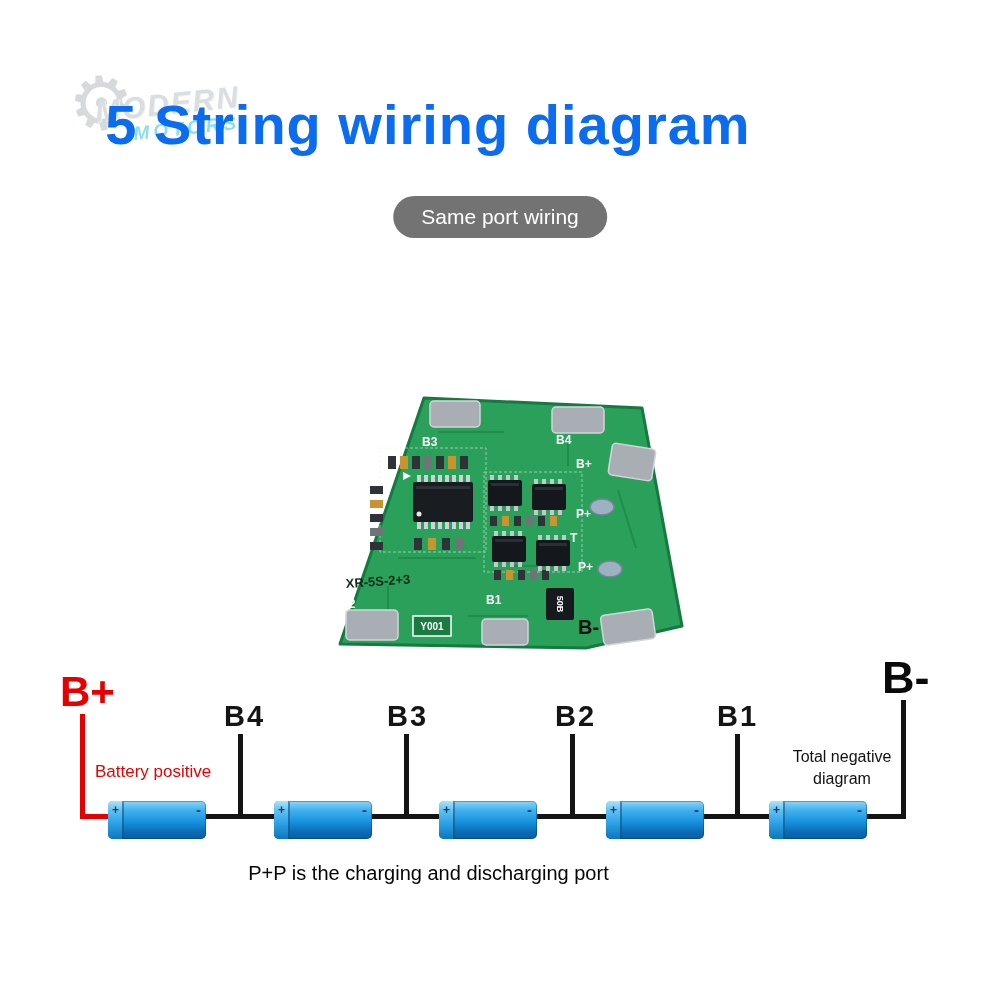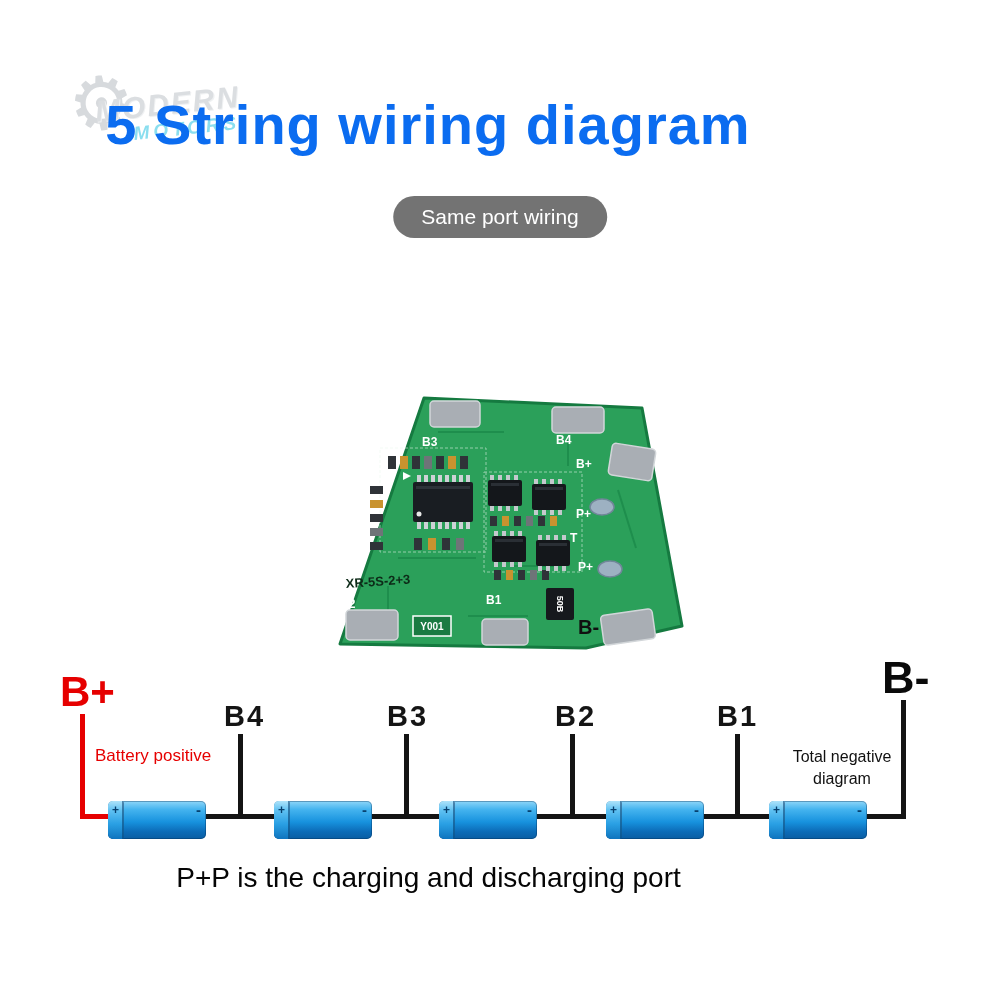--- a/index.html
+++ b/index.html
@@ -28,37 +28,37 @@
 
   
   .wire { position:absolute; background:#141414; }
   .wire.red { background:#e60000; }
 
   .bplus-label  { position:absolute; left:60px;  top:668px; font-size:42px; font-weight:bold; color:#e60000; }
   .bminus-label { position:absolute; left:882px; top:652px; font-size:45px; font-weight:bold; color:#0a0a0a; }
   .tap-label    { position:absolute; top:700px; font-size:29px; font-weight:bold; color:#151515; letter-spacing:2px; }
   .tap-b4 { left:224px; } .tap-b3 { left:387px; } .tap-b2 { left:555px; } .tap-b1 { left:717px; }
 
-  .note-red   { position:absolute; left:95px; top:746px; font-size:17px; color:#e60000; }
+  .note-red   { position:absolute; left:95px; top:762px; font-size:17px; color:#e60000; }
   .note-black { position:absolute; left:776px; top:746px; width:132px; text-align:center;
                 font-size:16px; color:#111; line-height:1.35; }
 
   .battery { position:absolute; top:801px; width:98px; height:38px; border-radius:5px;
              background:linear-gradient(180deg,#8fd6f8 0%,#45b4ef 22%,#1792de 55%,#0c6cb8 80%,#0a5da2 100%);
              box-shadow:inset 0 0 0 1px rgba(0,40,80,.35); }
   .bat1 { left:108px; } .bat2 { left:274px; } .bat3 { left:439px; } .bat4 { left:606px; } .bat5 { left:769px; }
   .bat-cap { position:absolute; left:0; top:0; width:16px; height:100%;
              border-radius:5px 2px 2px 5px;
              background:linear-gradient(180deg,#aee3fa 0%,#5fc1f2 25%,#2aa0e4 60%,#0f74be 100%);
              border-right:2px solid rgba(6,60,110,.55); }
   .bat-plus  { position:absolute; left:4px;  top:2px; font-size:12px; font-weight:bold; color:#07406e; }
   .bat-minus { position:absolute; right:5px; top:0px; font-size:15px; font-weight:bold; color:#07406e; }
 
   .caption { position:absolute; top:862px; left:0; width:857px; text-align:center;
-             font-size:28px; color:#050505; }
+             font-size:20px; color:#050505; }
 </style>
 </head>
 <body>
 
 <div class="page">
 
   <div class="watermark">
     <span class="wm-gear">⚙</span>
     <span class="wm-line1">MODERN</span>
     <span class="wm-line2">MOTORS</span>

